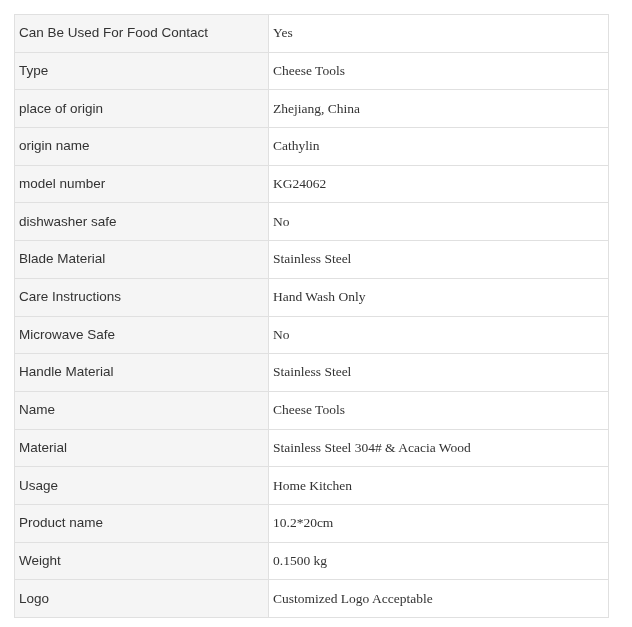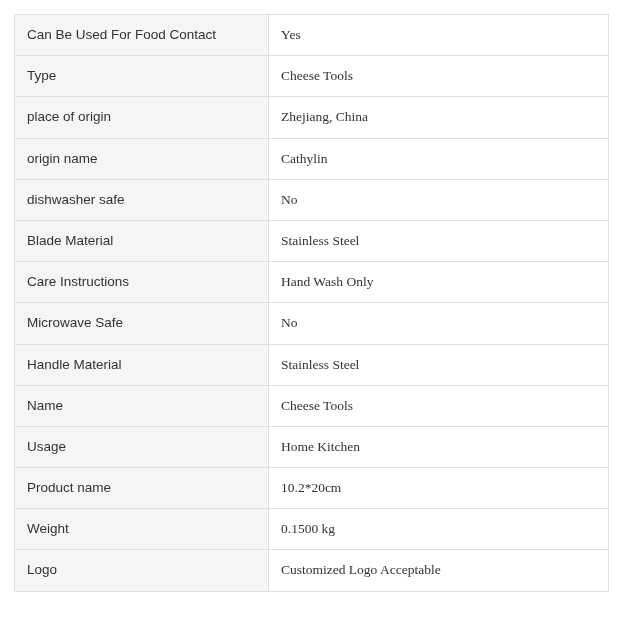--- a/index.html
+++ b/index.html
@@ -29,21 +29,21 @@
     width: 594px;
     table-layout: fixed;
   }
   table.spec-table td {
     border: 1px solid var(--border-color);
     height: 37.7px;
     font-size: 13.5px;
     color: var(--text-color);
     vertical-align: middle;
     line-height: 1.2;
-    padding: 12px;
+    padding: 4px;
   }
   td.label-cell {
     width: 254px;
     background: var(--label-bg);
     padding-left: 12px;
     padding-right: 10px;
   }
   td.value-cell {
     width: 340px;
     background: var(--value-bg);
@@ -68,20 +68,24 @@
         </tr>
         <tr>
           <td class="label-cell">place of origin</td>
           <td class="value-cell">Zhejiang, China</td>
         </tr>
         <tr>
           <td class="label-cell">origin name</td>
           <td class="value-cell">Cathylin</td>
         </tr>
         <tr>
+          <td class="label-cell">model number</td>
+          <td class="value-cell">KG24062</td>
+        </tr>
+        <tr>
           <td class="label-cell">dishwasher safe</td>
           <td class="value-cell">No</td>
         </tr>
         <tr>
           <td class="label-cell">Blade Material</td>
           <td class="value-cell">Stainless Steel</td>
         </tr>
         <tr>
           <td class="label-cell">Care Instructions</td>
           <td class="value-cell">Hand Wash Only</td>
@@ -92,20 +96,24 @@
         </tr>
         <tr>
           <td class="label-cell">Handle Material</td>
           <td class="value-cell">Stainless Steel</td>
         </tr>
         <tr>
           <td class="label-cell">Name</td>
           <td class="value-cell">Cheese Tools</td>
         </tr>
         <tr>
+          <td class="label-cell">Material</td>
+          <td class="value-cell">Stainless Steel 304# &amp; Acacia Wood</td>
+        </tr>
+        <tr>
           <td class="label-cell">Usage</td>
           <td class="value-cell">Home Kitchen</td>
         </tr>
         <tr>
           <td class="label-cell">Product name</td>
           <td class="value-cell">10.2*20cm</td>
         </tr>
         <tr>
           <td class="label-cell">Weight</td>
           <td class="value-cell">0.1500 kg</td>

